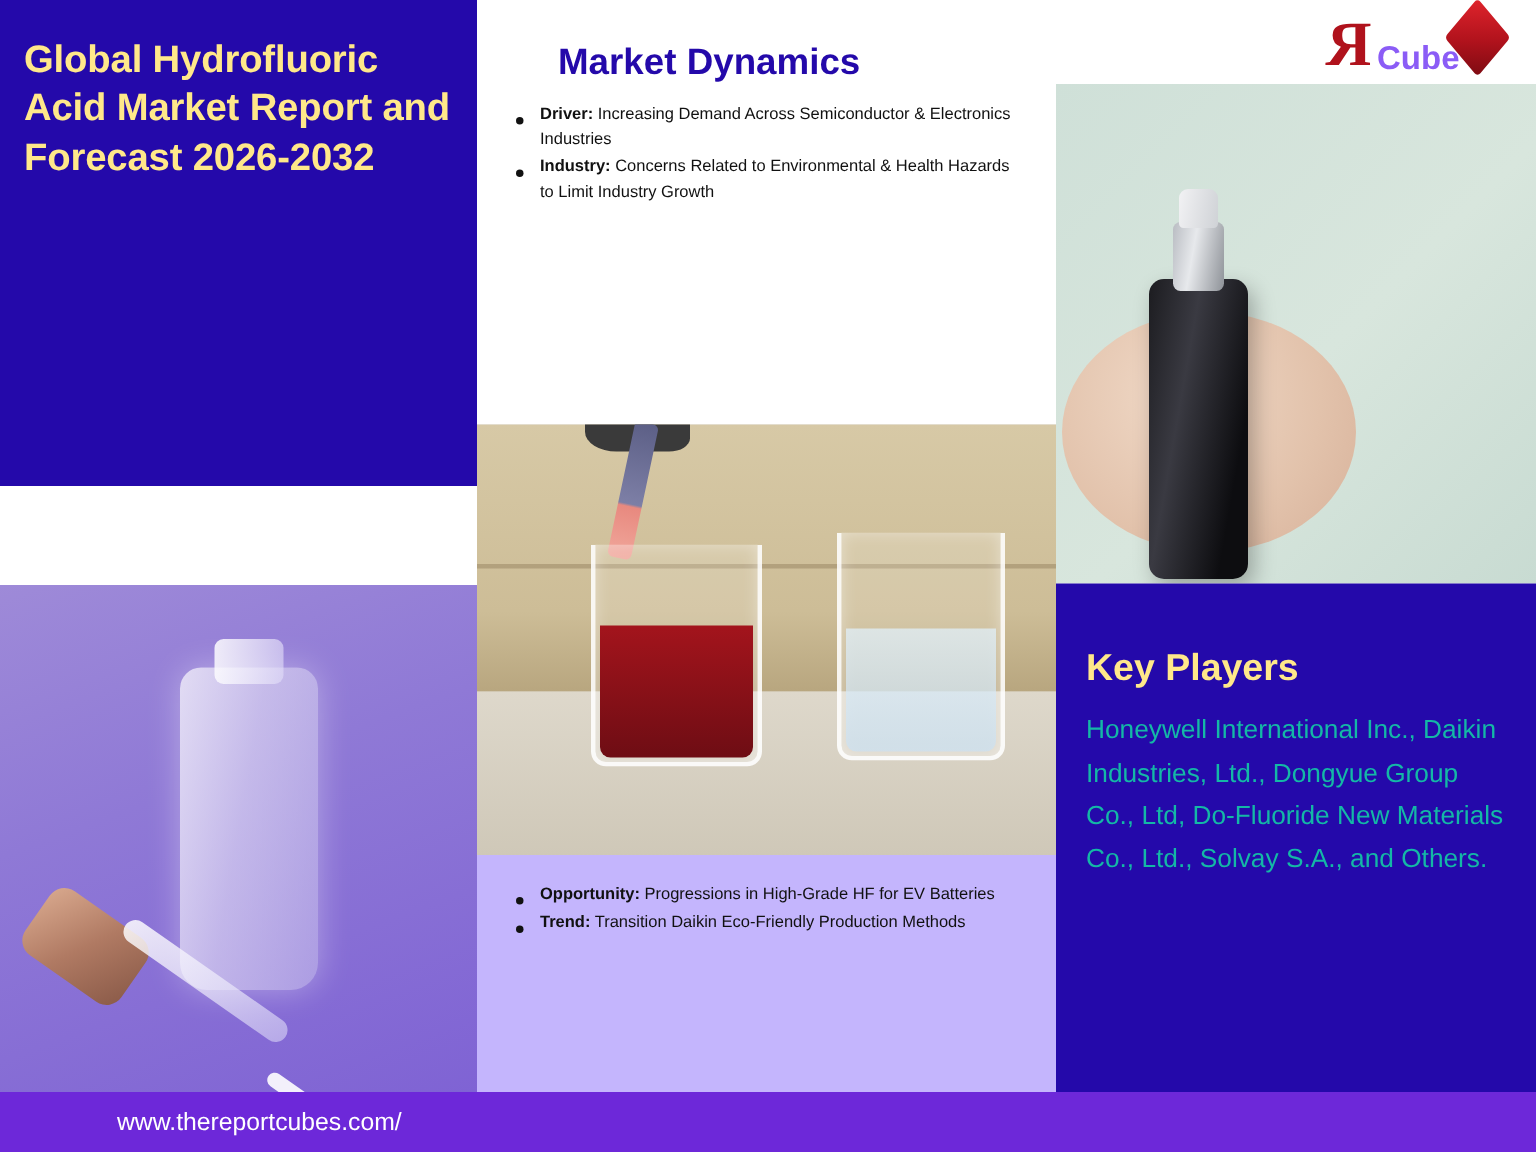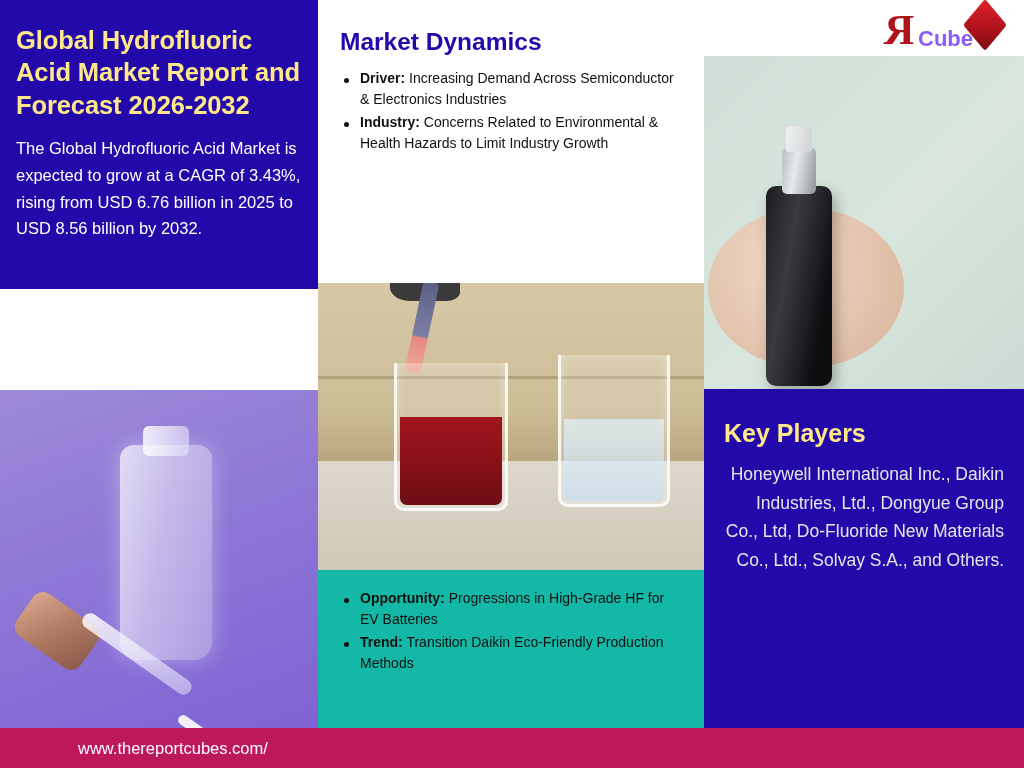--- a/index.html
+++ b/index.html
@@ -10,21 +10,21 @@
     overflow: hidden;
   }
   .page {
     position: relative;
     width: 1024px; height: 768px;
     background: #ffffff;
   }
 
   
   .left-top {
-    position: absolute; left: 0; top: 0; width: 318px; height: 289px;
+    position: absolute; left: 0; top: 0; width: 318px; height: 324px;
     background: #2409aa;
     padding: 24px 14px 0 16px;
   }
   .report-title {
     color: #ffe88a;
     font-size: 25.5px;
     font-weight: bold;
     line-height: 1.27;
     letter-spacing: -0.1px;
   }
@@ -81,30 +81,31 @@
   .center-top {
     position: absolute; left: 318px; top: 0; width: 386px; height: 283px;
     background: #ffffff;
     padding: 28px 22px 0 22px;
   }
   .section-heading {
     color: #2409aa;
     font-size: 24.5px;
     font-weight: bold;
     margin-bottom: 12px;
+    margin-left: 32px;
   }
   ul.bullets {
     list-style: none;
   }
   ul.bullets li {
     position: relative;
     padding-left: 20px;
     margin-bottom: 2px;
     color: #111111;
-    font-size: 14px;
+    font-size: 11px;
     line-height: 1.5;
   }
   ul.bullets li::before {
     content: "";
     position: absolute;
     left: 4px; top: 10px;
     width: 5px; height: 5px;
     border-radius: 50%;
     background: #111111;
   }
@@ -154,21 +155,21 @@
     border-radius: 4px;
   }
   .hand {
     position: absolute; left: 72px; top: -26px; width: 70px; height: 44px;
     background: #3a3a3a;
     border-radius: 40% 50% 20% 30%;
   }
 
   .center-bottom {
     position: absolute; left: 318px; top: 570px; width: 386px; height: 158px;
-    background: #14b8a6;
+    background: #c4b5fd;
     padding: 18px 18px 14px 22px;
   }
 
   
   .right-photo {
     position: absolute; left: 704px; top: 56px; width: 320px; height: 333px;
     overflow: hidden;
     background: linear-gradient(135deg, #cfe0d8 0%, #d8e6dd 55%, #c8dbd2 100%);
   }
   .wood-disc {
@@ -193,33 +194,32 @@
   .dark-bottle-cap {
     position: absolute; left: 82px; top: 70px;
     width: 26px; height: 26px;
     border-radius: 6px 6px 3px 3px;
     background: linear-gradient(100deg, #f2f2f4, #cfd2d6);
   }
 
   .right-bottom {
     position: absolute; left: 704px; top: 389px; width: 320px; height: 339px;
     background: #2409aa;
-    padding: 30px 20px 0 20px;
+    padding: 42px 20px 0 20px;
   }
   .key-heading {
     color: #ffe88a;
     font-size: 25px;
     font-weight: bold;
     margin-bottom: 12px;
   }
   .key-body {
-    color: #e5e5e5;
+    color: #14b8a6;
     font-size: 17.5px;
     line-height: 1.64;
-    text-align: right;
   }
 
   
   .logo {
     position: absolute; right: 16px; top: 6px;
     width: 124px; height: 50px;
   }
   .logo-r {
     position: absolute; left: 0; top: 0;
     font-size: 42px; font-weight: bold; color: #b0121c;
@@ -234,40 +234,39 @@
     position: absolute; left: 84px; top: 2px;
     width: 34px; height: 34px;
     background: linear-gradient(135deg, #e0242c 0%, #b0121c 55%, #7d0b12 100%);
     transform: rotate(45deg) skew(5deg,5deg);
     border-radius: 3px;
   }
 
   
   .footer {
     position: absolute; left: 0; bottom: 0; width: 1024px; height: 40px;
-    background: #be185d;
+    background: #6d28d9;
     display: flex; align-items: center;
   }
   .footer-left {
     position: absolute; left: 78px;
     color: #ffffff; font-size: 16.5px;
   }
   .footer-right {
     position: absolute; left: 668px;
     color: #ffffff; font-size: 16.5px;
   }
 </style>
 </head>
 <body>
 
 <div class="page">
 
   <div class="left-top">
     <div class="report-title">Global Hydrofluoric Acid Market Report and Forecast 2026-2032</div>
-    <div class="report-sub">The Global Hydrofluoric Acid Market is expected to grow at a CAGR of 3.43%, rising from USD 6.76 billion in 2025 to USD 8.56 billion by 2032.</div>
   </div>
 
   <div class="left-bottom">
     <div class="bottle"></div>
     <div class="bottle-neck"></div>
     <div class="dropper-cap"></div>
     <div class="dropper-glass"></div>
     <div class="dropper-tip"></div>
   </div>
 

